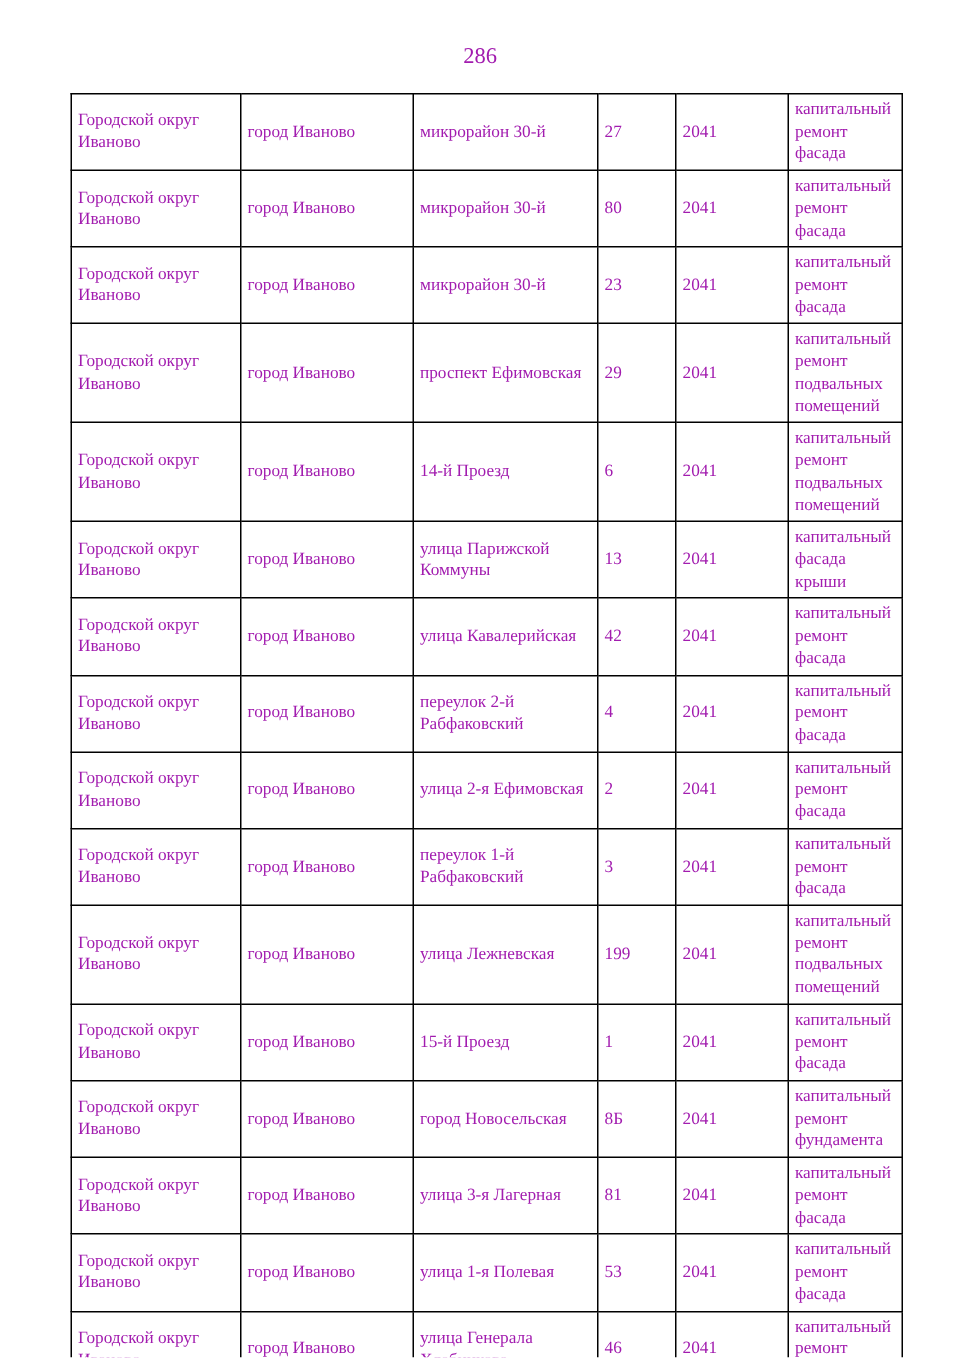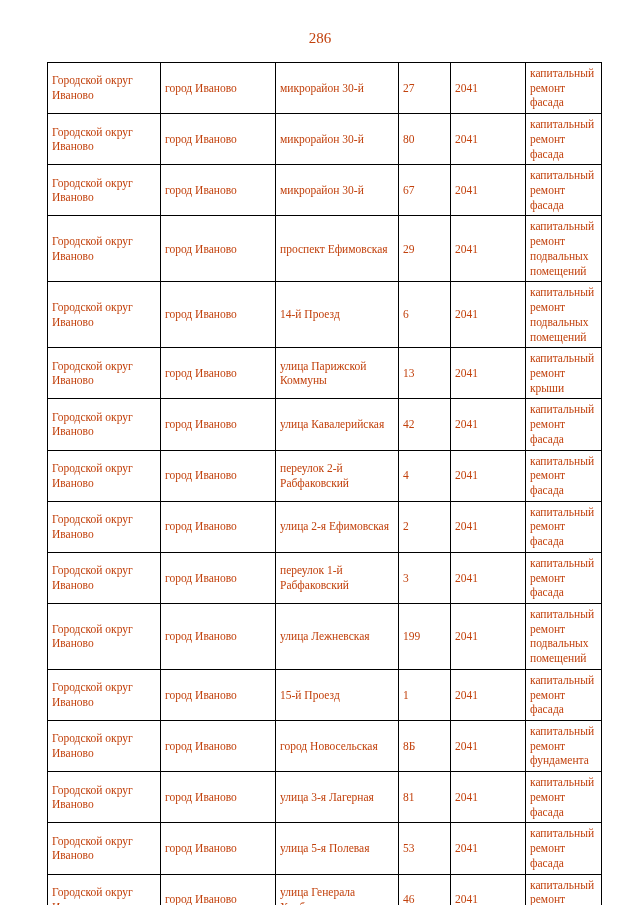--- a/index.html
+++ b/index.html
@@ -6,21 +6,21 @@
     margin: 0;
     padding: 0;
     background: #ffffff;
   }
   .page {
     position: relative;
     width: 640px;
     height: 905px;
     background: #ffffff;
     font-family: "Liberation Serif", serif;
-    color: #c2410c;
+    color: #a21caf;
     overflow: hidden;
   }
   .page-number {
     text-align: center;
     padding-top: 30px;
     font-size: 15px;
   }
   table.schedule {
     border-collapse: collapse;
     table-layout: fixed;
@@ -66,21 +66,21 @@
           <td>город Иваново</td>
           <td>микрорайон 30-й</td>
           <td>80</td>
           <td>2041</td>
           <td>капитальный ремонт фасада</td>
         </tr>
         <tr>
           <td>Городской округ Иваново</td>
           <td>город Иваново</td>
           <td>микрорайон 30-й</td>
-          <td>67</td>
+          <td>23</td>
           <td>2041</td>
           <td>капитальный ремонт фасада</td>
         </tr>
         <tr>
           <td>Городской округ Иваново</td>
           <td>город Иваново</td>
           <td>проспект Ефимовская</td>
           <td>29</td>
           <td>2041</td>
           <td>капитальный ремонт подвальных помещений</td>
@@ -92,21 +92,21 @@
           <td>6</td>
           <td>2041</td>
           <td>капитальный ремонт подвальных помещений</td>
         </tr>
         <tr>
           <td>Городской округ Иваново</td>
           <td>город Иваново</td>
           <td>улица Парижской Коммуны</td>
           <td>13</td>
           <td>2041</td>
-          <td>капитальный ремонт крыши</td>
+          <td>капитальный фасада крыши</td>
         </tr>
         <tr>
           <td>Городской округ Иваново</td>
           <td>город Иваново</td>
           <td>улица Кавалерийская</td>
           <td>42</td>
           <td>2041</td>
           <td>капитальный ремонт фасада</td>
         </tr>
         <tr>
@@ -161,21 +161,21 @@
           <td>Городской округ Иваново</td>
           <td>город Иваново</td>
           <td>улица 3-я Лагерная</td>
           <td>81</td>
           <td>2041</td>
           <td>капитальный ремонт фасада</td>
         </tr>
         <tr>
           <td>Городской округ Иваново</td>
           <td>город Иваново</td>
-          <td>улица 5-я Полевая</td>
+          <td>улица 1-я Полевая</td>
           <td>53</td>
           <td>2041</td>
           <td>капитальный ремонт фасада</td>
         </tr>
         <tr>
           <td>Городской округ Иваново</td>
           <td>город Иваново</td>
           <td>улица Генерала Хлебникова</td>
           <td>46</td>
           <td>2041</td>

